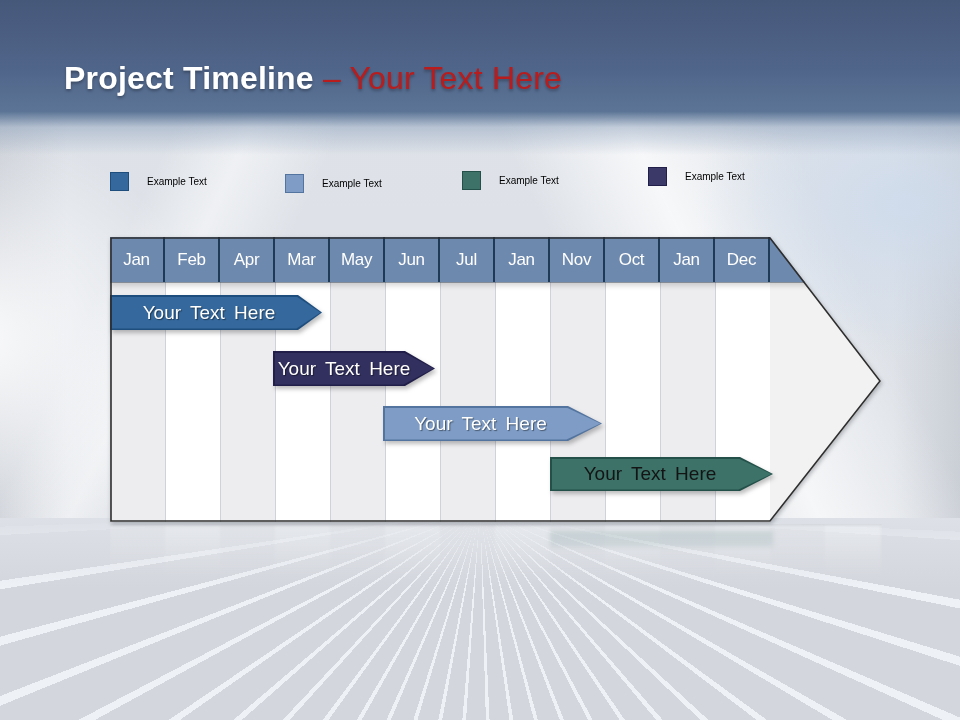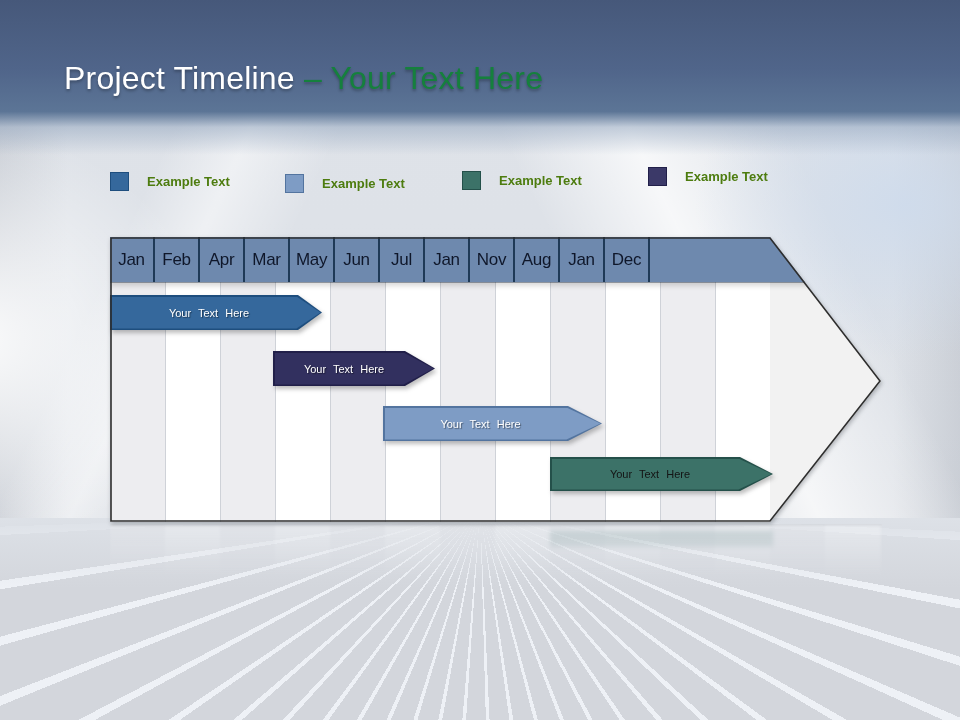--- a/index.html
+++ b/index.html
@@ -37,62 +37,62 @@
     border-top:1px solid rgba(50,55,60,0.5);
     background:repeating-linear-gradient(to right, #ececef 0 55px, #ffffff 55px 110px);
     -webkit-mask-image:linear-gradient(to bottom, rgba(0,0,0,0.9), rgba(0,0,0,0) 90%);
             mask-image:linear-gradient(to bottom, rgba(0,0,0,0.9), rgba(0,0,0,0) 90%); }
   .reflection .teal-smudge { position:absolute; left:440px; top:6px; width:223px; height:16px;
     background:rgba(58,112,102,0.55); filter:blur(2px); }
 
   
   .title { position:absolute; left:64px; top:60px; color:#ffffff; font-size:32px;
     text-shadow:0 2px 3px rgba(0,0,0,0.3); white-space:nowrap; letter-spacing:0.2px; }
-  .title .t-main { font-weight:400; }
-  .title .t-sec  { font-weight:400; color:#15803d; }
+  .title .t-main { font-weight:700; }
+  .title .t-sec  { font-weight:400; color:#b91c1c; }
 
   
   .legend-item { position:absolute; display:flex; align-items:center; }
   .legend-item .swatch { width:19px; height:19px; border:1px solid #222; margin-right:18px; flex:0 0 auto; }
   .legend-item .swatch.s1 { border-color:#1e4e7e; }
   .legend-item .swatch.s2 { border-color:#53749f; }
   .legend-item .swatch.s3 { border-color:#24504a; }
   .legend-item .swatch.s4 { border-color:#211f49; }
-  .legend-item .l-label { font-size:13px; font-weight:700; color:#4d7c0f; white-space:nowrap; }
+  .legend-item .l-label { font-size:10px; font-weight:400; color:#000000; white-space:nowrap; }
   .li1 { left:110px; top:172px; }
   .li2 { left:285px; top:174px; }
   .li3 { left:462px; top:171px; }
   .li4 { left:648px; top:167px; }
 
   
   .timeline { position:absolute; left:110px; top:237px; width:772px; height:285px;
     filter:drop-shadow(1px 2px 2px rgba(60,65,75,0.35)); }
   .arrow-clip { position:absolute; inset:0;
     clip-path:polygon(0px 0px, 660px 0px, 771px 144px, 660px 285px, 0px 285px); }
   .col-stripes { position:absolute; left:0; top:45px; width:660px; bottom:0;
     background:repeating-linear-gradient(to right, #ededf0 0 55px, #ffffff 55px 110px); }
   .col-lines { position:absolute; left:0; top:45px; width:661px; bottom:0;
     background:repeating-linear-gradient(to right, #cfd2d8 0 1px, rgba(0,0,0,0) 1px 55px); }
   .head-fill { position:absolute; left:660px; top:45px; right:0; bottom:0; background:#f2f2f2; }
   .header-band { position:absolute; left:0; top:0; width:100%; height:45px;
     box-shadow:0 1px 0 rgba(25,40,60,0.4), 0 4px 5px rgba(0,0,0,0.15);
     display:flex; }
-  .month-cell { width:45px; height:45px; line-height:45px; text-align:center;
-    border-right:2px solid #1f3a57; color:#0f172a; font-size:17px; letter-spacing:-0.3px; }
+  .month-cell { width:55px; height:45px; line-height:45px; text-align:center;
+    border-right:2px solid #1f3a57; color:#ffffff; font-size:17px; letter-spacing:-0.3px; }
   .arrow-outline { position:absolute; inset:0; pointer-events:none; }
 
   
   .bar { position:absolute; filter:drop-shadow(2px 3px 2px rgba(40,40,40,0.3)); }
   .bar .shape { position:absolute; inset:0;
     clip-path:polygon(0 0, calc(100% - var(--tip)) 0, 100% 50%, calc(100% - var(--tip)) 100%, 0 100%); }
   .bar .fill { position:absolute; inset:1.5px;
     clip-path:polygon(0 0, calc(100% - var(--tip)) 0, 100% 50%, calc(100% - var(--tip)) 100%, 0 100%); }
   .bar .b-label { position:absolute; inset:0; padding-right:var(--tip);
     display:flex; align-items:center; justify-content:center;
-    font-size:11px; word-spacing:4px; white-space:nowrap;margin-left:10px; }
+    font-size:19px; word-spacing:4px; white-space:nowrap;margin-left:10px; }
   .bar.lite .b-label { text-shadow:1px 1px 1px rgba(0,0,0,0.45); }
   .b1 { --tip:24px; left:0px;   top:58px;  width:212px; height:35px; }
   .b2 { --tip:30px; left:163px; top:114px; width:162px; height:35px; }
   .b3 { --tip:34px; left:273px; top:169px; width:219px; height:35px; }
   .b4 { --tip:33px; left:440px; top:220px; width:223px; height:34px; }
   .b1 .shape { background:#1e4e7e; }
   .b2 .shape { background:#211f49; }
   .b3 .shape { background:#53749f; }
   .b4 .shape { background:#24504a; }
 </style>
@@ -138,21 +138,21 @@
       <div class="header-band" style="background: rgb(110, 137, 174);">
         <div class="month-cell">Jan</div>
         <div class="month-cell">Feb</div>
         <div class="month-cell">Apr</div>
         <div class="month-cell">Mar</div>
         <div class="month-cell">May</div>
         <div class="month-cell">Jun</div>
         <div class="month-cell">Jul</div>
         <div class="month-cell">Jan</div>
         <div class="month-cell">Nov</div>
-        <div class="month-cell">Aug</div>
+        <div class="month-cell">Oct</div>
         <div class="month-cell">Jan</div>
         <div class="month-cell">Dec</div>
       </div>
     </div>
 
     <div class="bar b1 lite">
       <div class="shape"></div>
       <div class="fill" style="background: rgb(53, 104, 156);"></div>
       <div class="b-label" style="color: rgb(255, 255, 255);">Your Text Here</div>
     </div>

